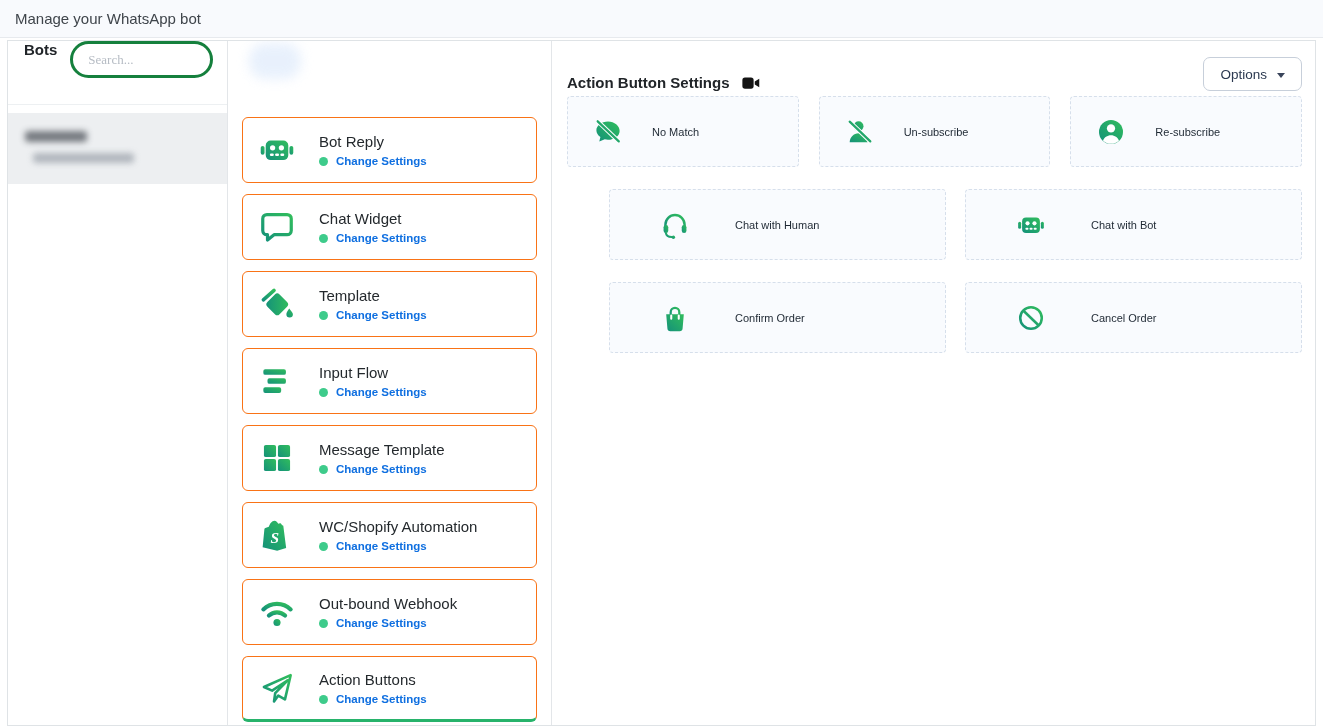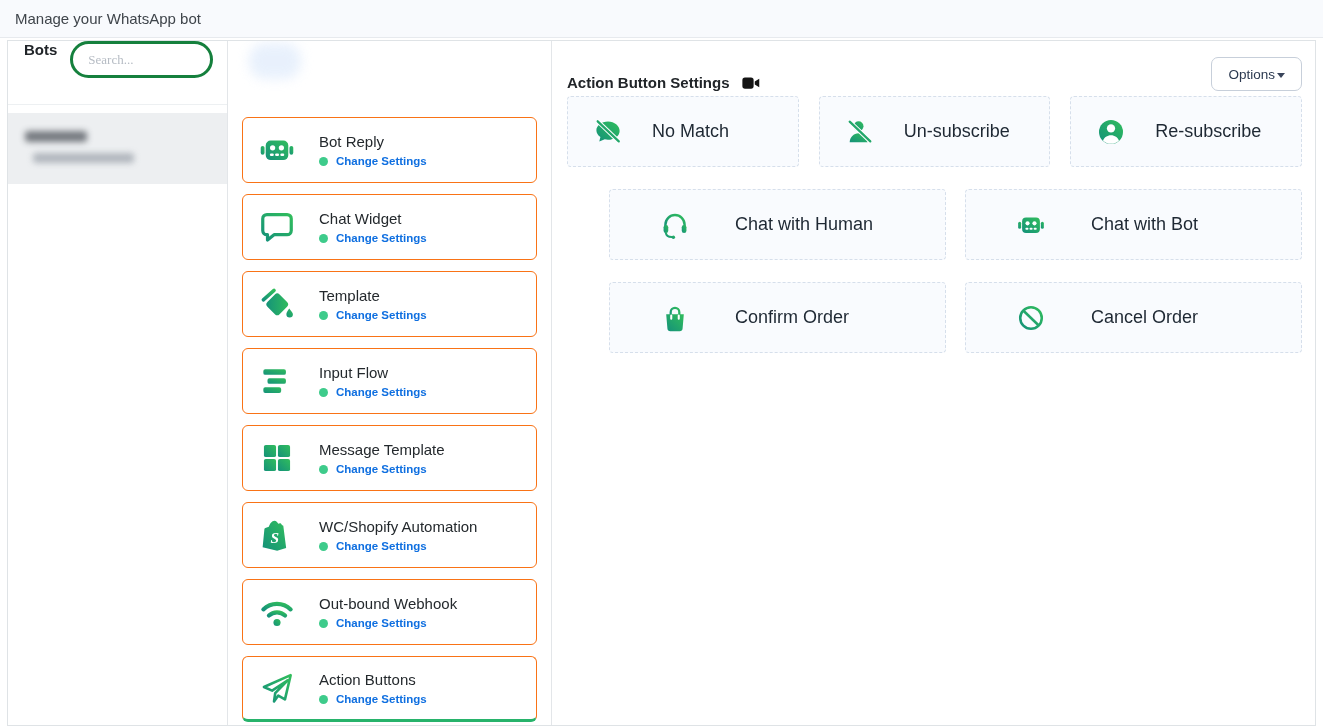--- a/index.html
+++ b/index.html
@@ -52,39 +52,39 @@
   .status-dot { width: 9px; height: 9px; border-radius: 50%; background: #3ecb8b; flex: none; }
   .f-link { font-size: 11.5px; font-weight: bold; color: #0f6fe0; text-decoration: none; cursor: pointer; }
 
   
   .panel { flex: 1; min-width: 0; padding: 16px 13px 0 15px; }
   .panel-header { display: flex; justify-content: space-between; align-items: flex-end; margin-bottom: 5px; }
   .panel-title-row { display: flex; align-items: center; gap: 13px; padding-top: 9px; }
   .panel-title { font-size: 15px; font-weight: bold; color: #212529; }
   .camera-icon svg { width: 18px; height: 14px; display: block; }
   .options-btn {
-    display: flex; align-items: center; gap: 2px; height: 34px;
+    display: flex; align-items: center; gap: 10px; height: 34px;
     border: 1px solid #c7cfda; background: #fff; border-radius: 7px;
     padding: 0 16px; font-size: 13.5px; color: #2b3950; cursor: pointer;
     font-family: "Liberation Sans", sans-serif;
   }
   .caret-down { width: 0; height: 0; border-left: 4.5px solid transparent; border-right: 4.5px solid transparent; border-top: 5px solid #39445a; margin-top: 2px; }
 
   .ab-row { display: grid; margin-bottom: 22px; }
   .ab-row.cols-3 { grid-template-columns: repeat(3, 1fr); gap: 20px; }
   .ab-row.cols-2 { grid-template-columns: repeat(2, 1fr); gap: 19px; padding-left: 42px; }
   .ab-card {
     height: 71px; background: #f9fbfe; border: 1px dashed #d6dfeb; border-radius: 4px;
     display: flex; align-items: center; cursor: pointer;
   }
   .cols-3 .ab-card { padding-left: 25px; gap: 29px; }
   .cols-2 .ab-card { padding-left: 50px; gap: 45px; }
   .ab-icon { width: 30px; height: 30px; flex: none; }
   .ab-icon svg { width: 30px; height: 30px; display: block; }
-  .ab-label { font-size: 18px; font-weight: 500; color: #1e2833; }
+  .ab-label { font-size: 11px; font-weight: 500; color: #1e2833; }
 </style>
 </head>
 <body>
 
 <svg width="0" height="0" style="position:absolute" aria-hidden="true">
   <defs>
     <linearGradient id="gr" x1="0" y1="1" x2="1" y2="0">
       <stop offset="0" stop-color="#14917a"></stop>
       <stop offset="1" stop-color="#31bd5c"></stop>
     </linearGradient>

